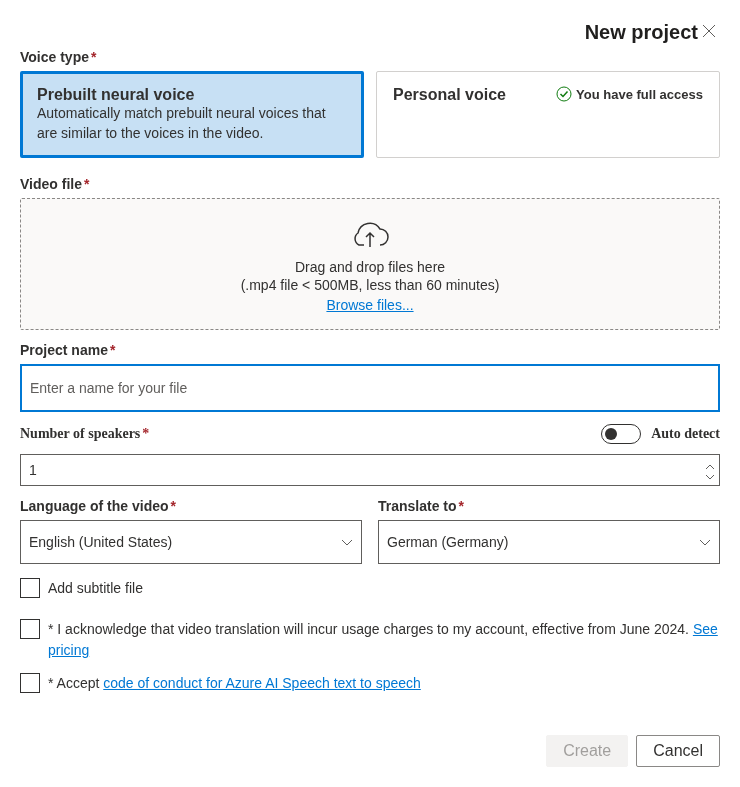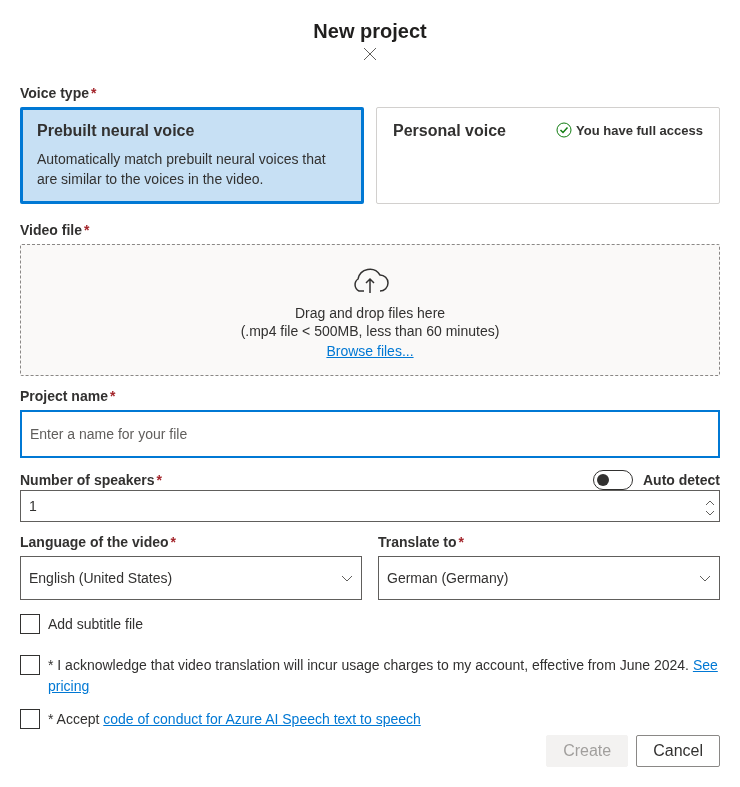--- a/index.html
+++ b/index.html
@@ -16,22 +16,21 @@
   .dialog {
     padding: 20px;
     width: 100%;
     height: 100%;
     position: relative;
   }
   .dialog-header {
     display: flex;
     align-items: center;
     justify-content: flex-end;
-    margin-bottom: 17px;
-    flex-direction: column;
+    margin-bottom: 4px;
   }
   .dialog-title {
     font-size: 20px;
     font-weight: 600;
     color: #201f1e;
   }
   .close-btn {
     background: none;
     border: none;
     cursor: pointer;
@@ -63,21 +62,21 @@
     position: relative;
   }
   .voice-card.selected {
     border: 3px solid #0078d4;
     background: #c7e0f4;
     padding: 12px 14px;
   }
   .voice-card-title {
     font-weight: 600;
     font-size: 16px;
-    margin-bottom: 10px;
+    margin-bottom: 0;
   }
   .voice-card-desc {
     font-size: 14px;
     color: #323130;
     line-height: 1.4;
   }
   .voice-card-header {
     display: flex;
     justify-content: space-between;
     align-items: flex-start;
@@ -123,21 +122,22 @@
     outline: none;
   }
   .text-input::placeholder { color: #605e5c; }
   .field-row {
     margin-bottom: 12px;
   }
   .speakers-header {
     display: flex;
     align-items: center;
     justify-content: space-between;
-    margin-bottom: 0;
+    margin-bottom: 10px;
+    font-family: Liberation Serif, serif;
   }
   .toggle-group { display: flex; align-items: center; gap: 10px; }
   .toggle {
     width: 40px; height: 20px;
     border-radius: 10px;
     border: 1px solid #323130;
     background: #fff;
     position: relative;
     cursor: pointer;
   }

